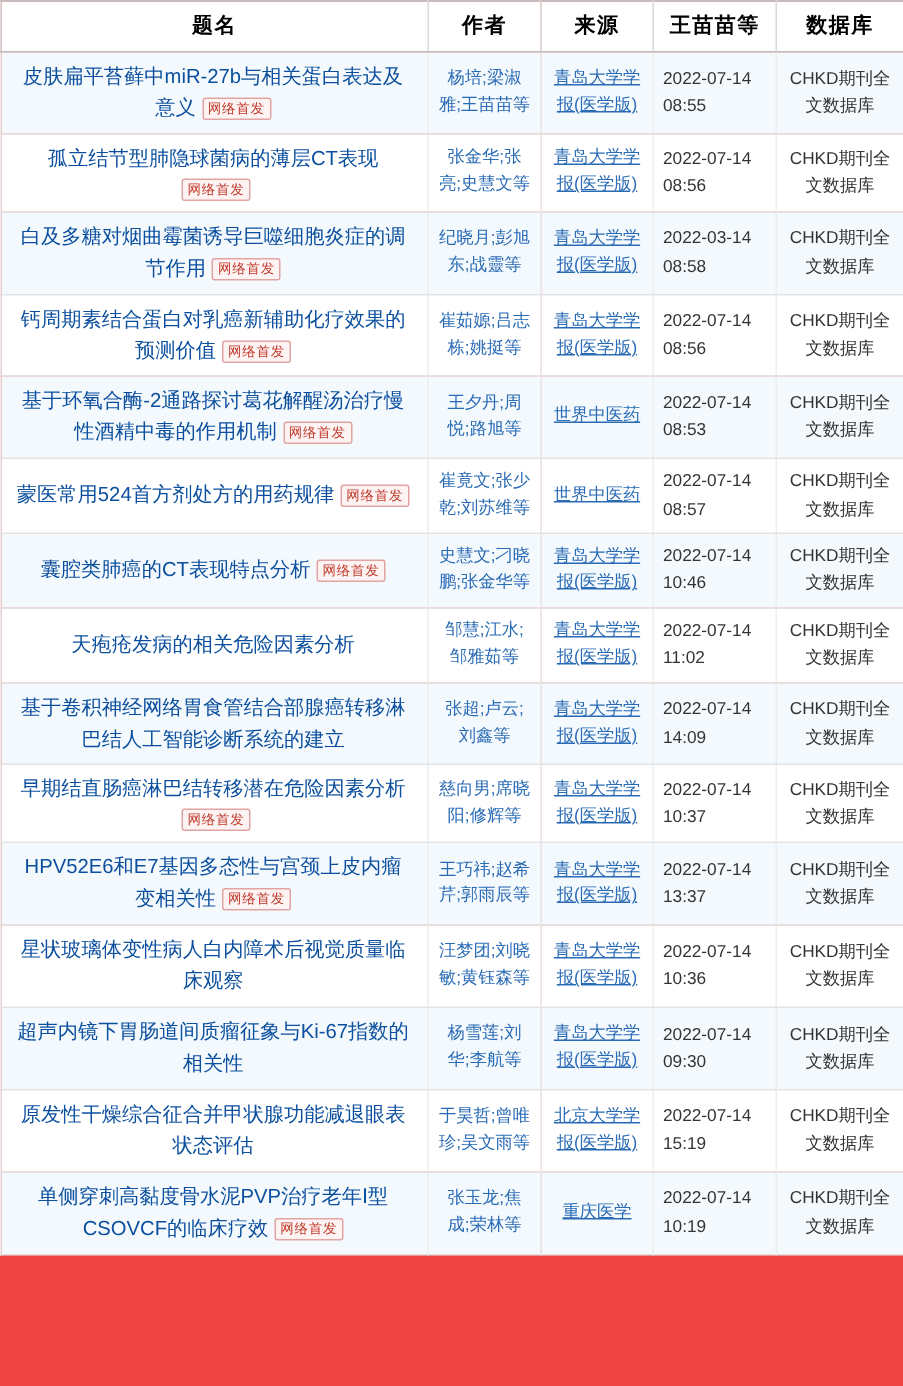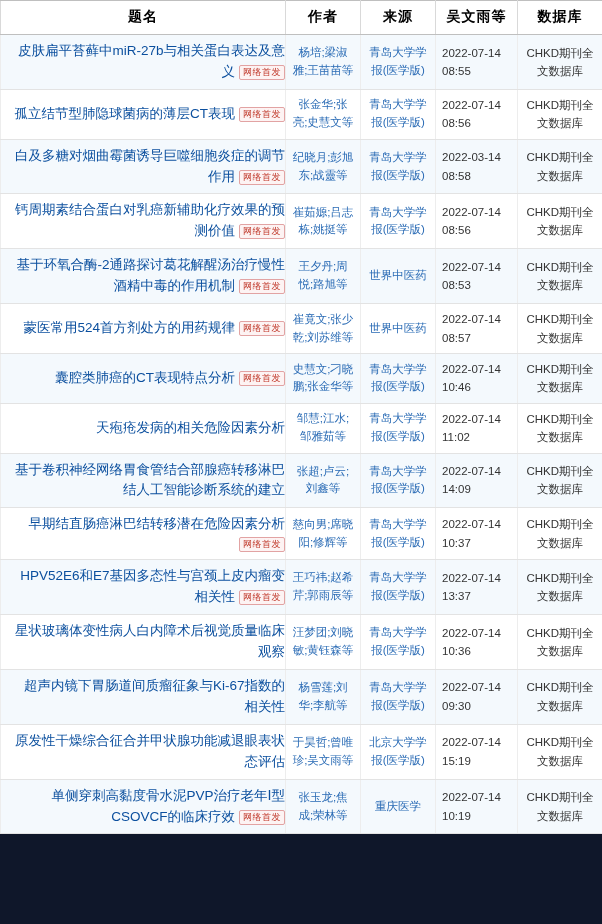--- a/index.html
+++ b/index.html
@@ -6,21 +6,21 @@
     margin: 0;
     padding: 0;
     background: #ffffff;
     font-family: "Liberation Sans", "DejaVu Sans", sans-serif;
   }
   #page {
     width: 602px;
     height: 924px;
     position: relative;
     overflow: hidden;
-    background: #0f172a;
+    background: #ef4444;
   }
   table.result-table {
     width: 602px;
     border-collapse: collapse;
     table-layout: fixed;
     font-size: 12px;
   }
   table.result-table col.c-title  { width: 285px; }
   table.result-table col.c-author { width: 75px; }
   table.result-table col.c-source { width: 75px; }
@@ -47,23 +47,23 @@
     vertical-align: middle;
     padding: 6px 6px;
     line-height: 1.5;
     color: #333333;
   }
   tbody td:first-child { border-left: 1px solid #ededed; }
   tbody tr:nth-child(odd)  td { background: #f4f9fd; }
   tbody tr:nth-child(even) td { background: #ffffff; }
 
   td.title {
-    text-align: right;
+    text-align: center;
     padding-left: 10px;
-    padding-right: 0;
+    padding-right: 12px;
   }
   td.title .t-link {
     color: #0b4f9e;
     font-size: 13.5px;
     text-decoration: none;
     cursor: pointer;
     line-height: 1.55;
   }
   .badge {
     display: inline-block;
@@ -78,21 +78,21 @@
     white-space: nowrap;
     vertical-align: 1px;
     letter-spacing: 0.5px;
   }
   td.author, td.source {
     text-align: center;
     color: #2a6bb5;
     font-size: 11.5px;
     line-height: 1.55;
   }
-  td.source { color: #2a6bb5; }
+  td.source { color: #2a6bb5; text-decoration: underline; }
   td.date {
     text-align: left;
     color: #333333;
     font-size: 11.5px;
     line-height: 1.6;
   }
   td.db {
     text-align: center;
     color: #333333;
     font-size: 11.5px;
@@ -109,21 +109,21 @@
         <col class="c-author">
         <col class="c-source">
         <col class="c-date">
         <col class="c-db">
     </colgroup>
     <thead>
       <tr>
         <th>题名</th>
         <th>作者</th>
         <th>来源</th>
-        <th>吴文雨等</th>
+        <th>王苗苗等</th>
         <th>数据库</th>
       </tr>
     </thead>
     <tbody id="tbody">
         <tr>
           <td class="title"><a class="t-link">皮肤扁平苔藓中miR-27b与相关蛋白表达及意义</a><span class="badge">网络首发</span></td>
           <td class="author">杨培;梁淑雅;王苗苗等</td>
           <td class="source">青岛大学学报(医学版)</td>
           <td class="date">2022-07-14 08:55</td>
           <td class="db">CHKD期刊全文数据库</td>

